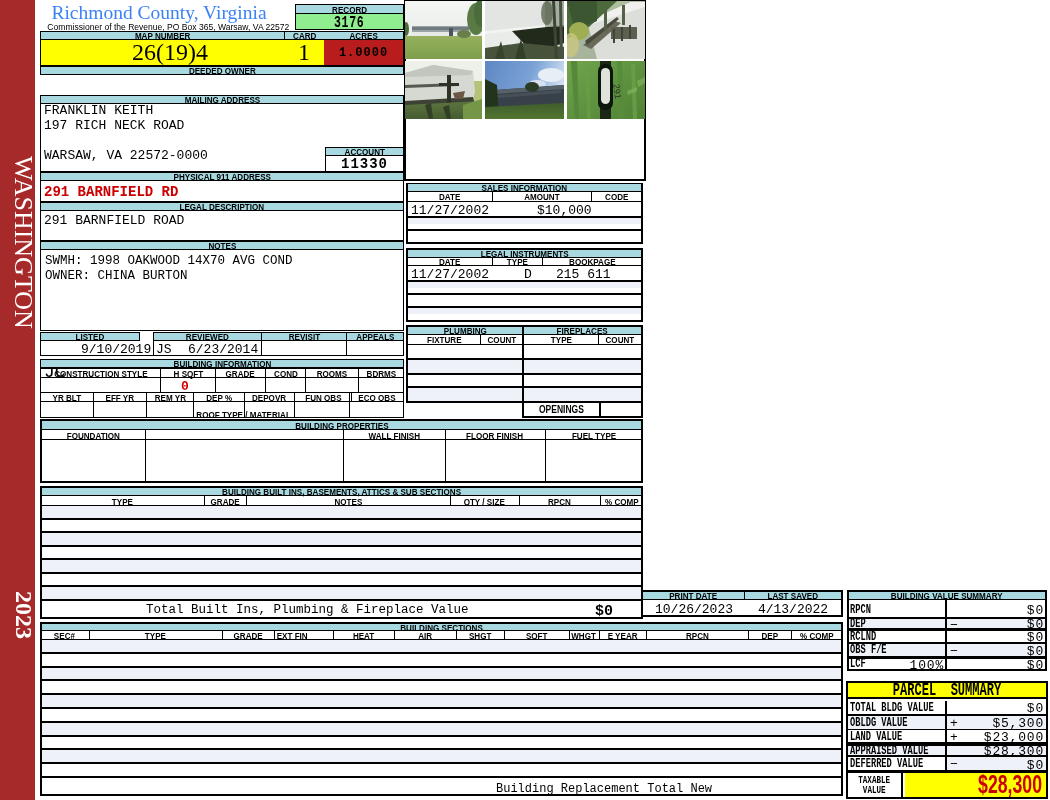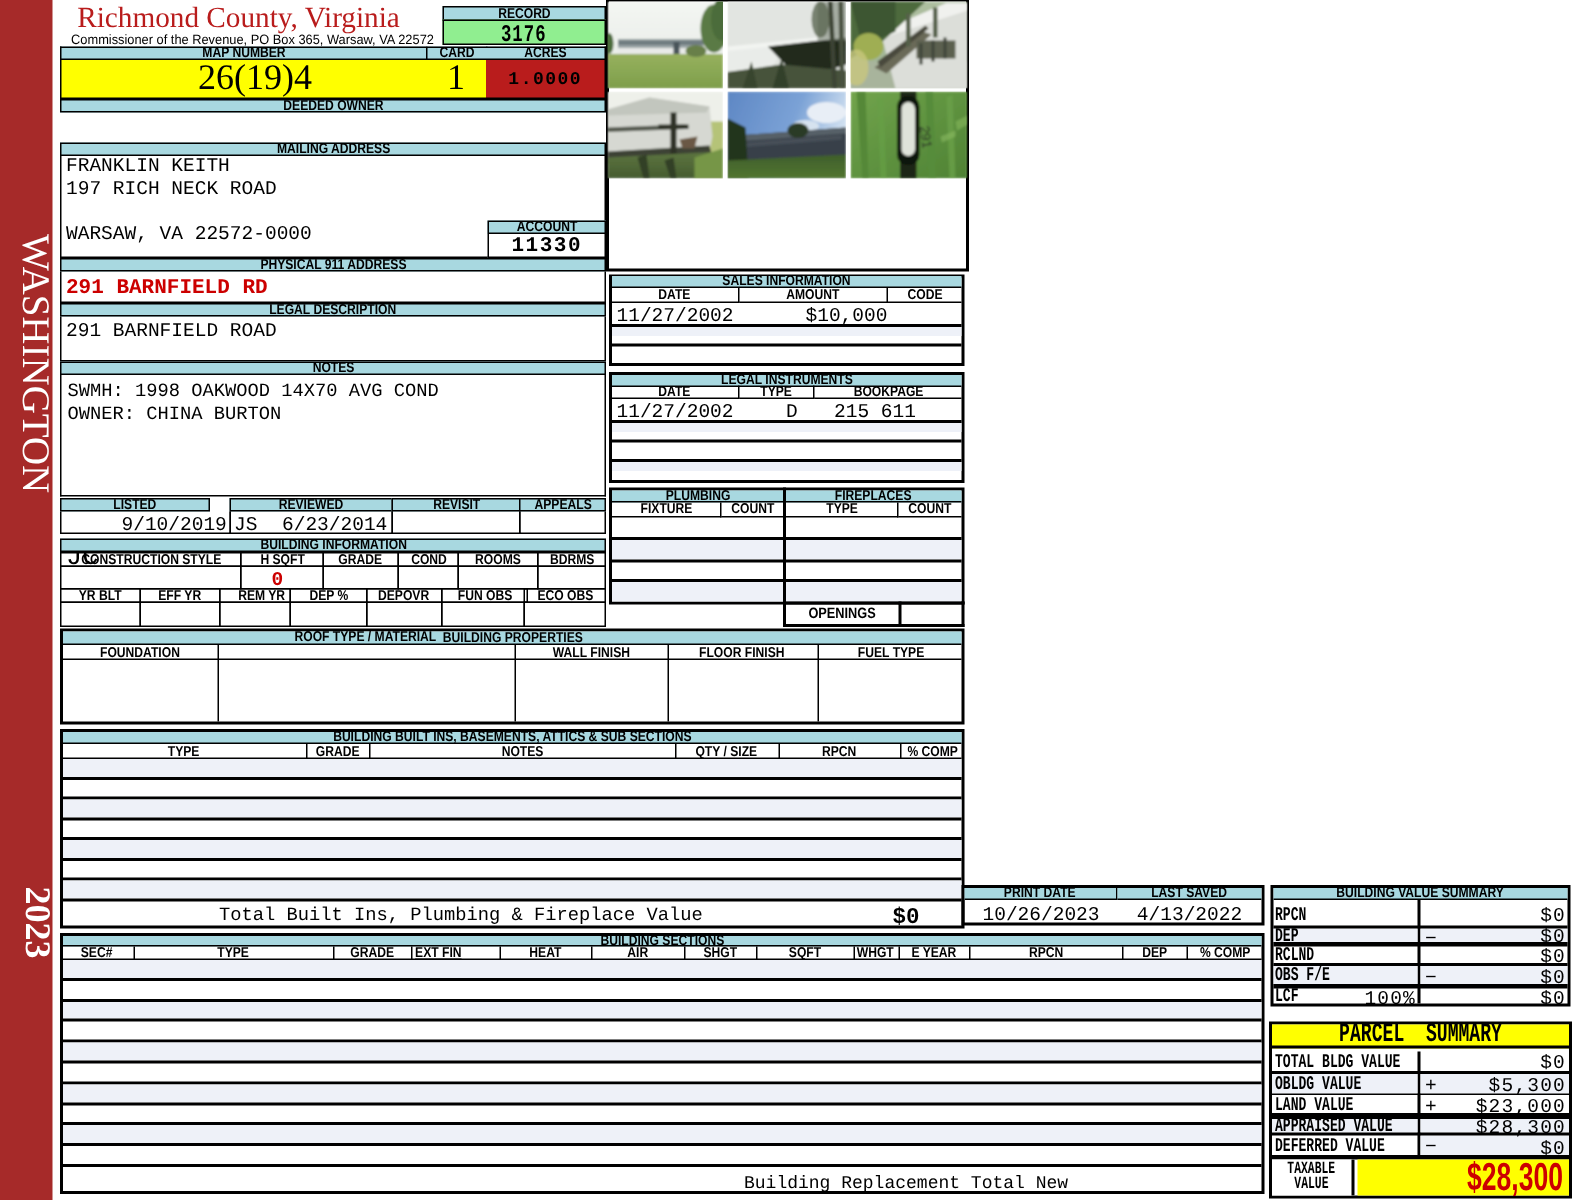--- a/index.html
+++ b/index.html
@@ -18,21 +18,21 @@
 <div id="page">
 
 <div class="abs" style="left:0;top:0;width:35px;height:800px;background:#A62A29;"></div>
 <div class="abs" style="left:4px;top:151px;width:34px;height:182px;color:#fff;
      font-family:'Liberation Serif',serif;font-size:26px;writing-mode:vertical-rl;
      text-align:center;letter-spacing:0px;">WASHINGTON</div>
 <div class="abs" style="left:7px;top:591px;width:30px;height:60px;color:#fff;
      font-family:'Liberation Serif',serif;font-size:24px;font-weight:bold;writing-mode:vertical-rl;">2023</div>
 
 <div class="abs" style="left:40px;top:2px;width:238px;height:22px;text-align:center;
-     font-family:'Liberation Serif',serif;font-size:19.5px;color:#b91c1c;">Richmond County, Virginia</div>
+     font-family:'Liberation Serif',serif;font-size:19.5px;color:#3b82f6;">Richmond County, Virginia</div>
 <div class="abs" style="left:40px;top:21px;width:256px;height:9px;text-align:center;line-height:8px;">
   <span style="font:9px 'Liberation Sans',sans-serif;line-height:8px;transform:scaleX(0.95);display:inline-block;white-space:nowrap;">Commissioner of the Revenue, PO Box 365, Warsaw, VA 22572</span></div>
 
 <div class="abs bar" style="left:295px;top:4px;width:109px;height:10px;">
       <span class="lbl">RECORD</span>
     </div>
 <div class="abs cell" style="left:295px;top:13px;width:109px;height:17px;background:#90EE90;">
   <span class="mono" style="font-weight:bold;font-size:16px;letter-spacing:1px;transform:scaleX(0.72);display:inline-block;margin-top:2px;">3176</span>
     </div>
 
@@ -143,21 +143,21 @@
 <div class="abs cell" style="left:215px;top:377px;width:51px;height:16px;"></div>
 <div class="abs cell" style="left:265px;top:377px;width:41px;height:16px;"></div>
 <div class="abs cell" style="left:305px;top:377px;width:54px;height:16px;"></div>
 <div class="abs cell" style="left:358px;top:377px;width:46px;height:16px;"></div>
 <div class="abs cell" style="left:40px;top:392px;width:54px;height:10px;">
       <span class="lbl">YR BLT</span>
     </div>
 <div class="abs cell" style="left:93px;top:392px;width:54px;height:10px;">
       <span class="lbl">EFF YR</span>
     </div>
-<div class="abs cell" style="left:146px;top:392px;width:48px;height:10px;justify-content:flex-end;">
+<div class="abs cell" style="left:146px;top:392px;width:48px;height:10px;">
       <span class="lbl">REM YR</span>
     </div>
 <div class="abs cell" style="left:193px;top:392px;width:52px;height:10px;">
       <span class="lbl">DEP %</span>
     </div>
 <div class="abs cell" style="left:244px;top:392px;width:51px;height:10px;">
       <span class="lbl">DEPOVR</span>
     </div>
 <div class="abs cell" style="left:294px;top:392px;width:58px;height:10px;">
       <span class="lbl">FUN OBS</span>
@@ -416,21 +416,21 @@
 <div class="abs" style="left:599px;top:401px;width:44px;height:17px;border:2px solid #000;border-left:none;"></div>
 
 <div class="abs" style="left:40px;top:419px;width:603px;height:64px;border:2px solid #000;"></div>
 <div class="abs bar" style="left:42px;top:421px;width:599px;height:9px;border:none;border-bottom:1px solid #000;">
       <span class="lbl">BUILDING PROPERTIES</span>
     </div>
 <div class="abs" style="left:42px;top:430px;width:599px;height:10px;border-bottom:1px solid #000;"></div>
 <div class="abs" style="left:40px;top:430px;width:106px;height:10px;display:flex;align-items:center;justify-content:center;overflow:hidden;">
       <span class="lbl">FOUNDATION</span>
     </div>
-<div class="abs" style="left:145px;top:419px;width:198px;height:10px;display:flex;align-items:center;justify-content:center;overflow:hidden;">
+<div class="abs" style="left:145px;top:409px;width:198px;height:10px;display:flex;align-items:center;justify-content:center;overflow:hidden;">
       <span class="lbl">ROOF TYPE / MATERIAL</span>
     </div>
 <div class="abs" style="left:343px;top:430px;width:102px;height:10px;display:flex;align-items:center;justify-content:center;overflow:hidden;">
       <span class="lbl">WALL FINISH</span>
     </div>
 <div class="abs" style="left:445px;top:430px;width:100px;height:10px;display:flex;align-items:center;justify-content:center;overflow:hidden;">
       <span class="lbl">FLOOR FINISH</span>
     </div>
 <div class="abs" style="left:545px;top:430px;width:98px;height:10px;display:flex;align-items:center;justify-content:center;overflow:hidden;">
       <span class="lbl">FUEL TYPE</span>
@@ -619,21 +619,21 @@
 <div class="abs" style="left:848px;top:769.5px;width:198px;height:3px;background:#000;"></div>
 <div class="abs" style="left:850px;top:701px;height:13px;display:flex;align-items:center;">
       <span class="mlbl">TOTAL BLDG VALUE</span>
     </div>
 <div class="abs" style="left:850px;top:716px;height:12.5px;display:flex;align-items:center;">
       <span class="mlbl">OBLDG VALUE</span>
     </div>
 <div class="abs" style="left:850px;top:730px;height:12px;display:flex;align-items:center;">
       <span class="mlbl">LAND VALUE</span>
     </div>
-<div class="abs" style="left:850px;top:745.5px;height:9.5px;display:flex;align-items:center;">
+<div class="abs" style="left:850px;top:745.5px;height:9.5px;display:flex;align-items:center;text-decoration:underline;">
       <span class="mlbl">APPRAISED VALUE</span>
     </div>
 <div class="abs" style="left:850px;top:757px;height:12.5px;display:flex;align-items:center;">
       <span class="mlbl">DEFERRED VALUE</span>
     </div>
 <div class="abs mval" style="left:950px;top:715.5px;">+</div>
 <div class="abs mval" style="left:950px;top:729.5px;">+</div>
 <div class="abs mval" style="left:950px;top:757px;">−</div>
 <div class="abs mval" style="left:950px;top:701px;width:94px;text-align:right;">$0</div>
 <div class="abs mval" style="left:950px;top:715.5px;width:94px;text-align:right;">$5,300</div>

